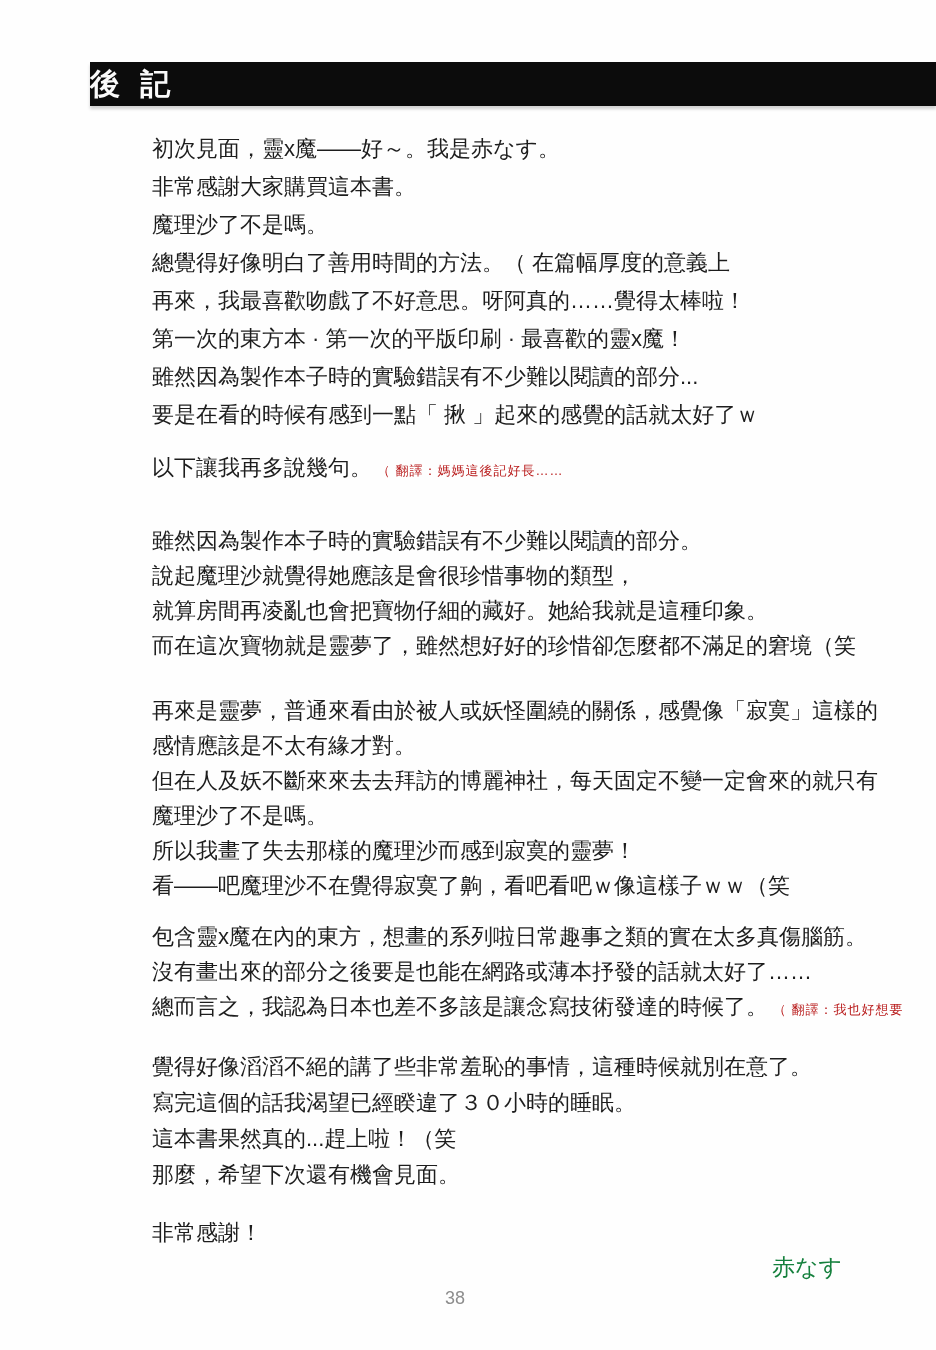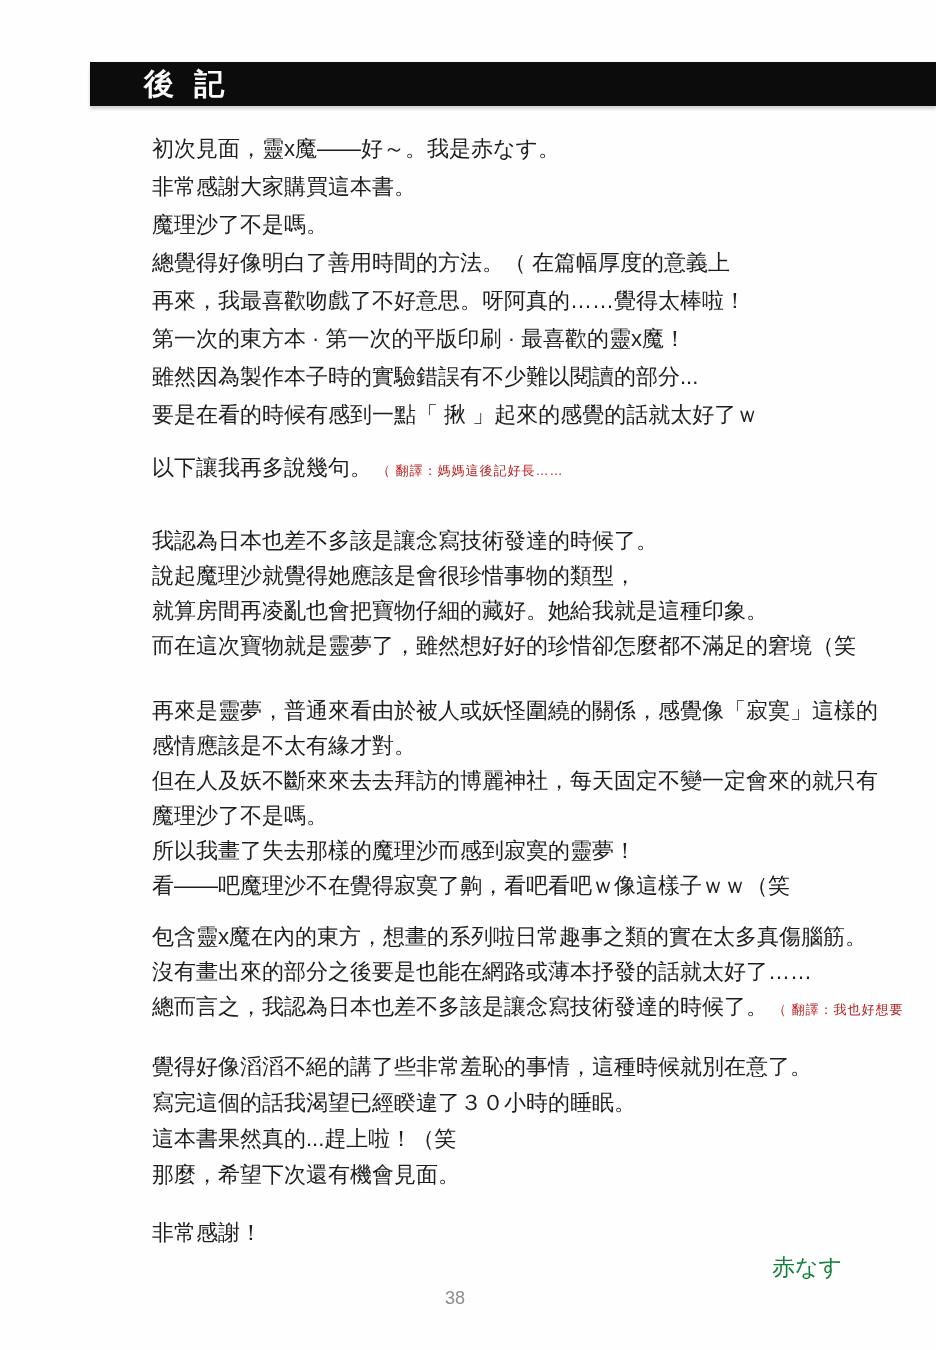--- a/index.html
+++ b/index.html
@@ -17,21 +17,20 @@
     position:absolute;left:90px;right:0;top:62px;height:44px;
     background:#0c0c0c;
     box-shadow:0 3px 3px rgba(0,0,0,0.18);
     display:flex;align-items:center;
   }
   .header-title{
     color:#fafafa;
     font-size:30px;
     font-weight:bold;
     letter-spacing:6px;
-    padding-left:54px;
     line-height:44px;
     white-space:pre;
   }
   
   .content{
     position:absolute;left:152px;top:130px;width:776px;
     font-size:22px;
     color:#1d1d1d;
   }
   .para{margin:0;}
@@ -88,21 +87,21 @@
       <div class="line">要是在看的時候有感到一點「 揪 」起來的感覺的話就太好了ｗ</div>
     </div>
 
     <div class="para lh38 mb33">
       <div class="line">
         <span>以下讓我再多說幾句。</span><span class="note">（ 翻譯：媽媽這後記好長……</span>
       </div>
     </div>
 
     <div class="para lh35 mb30">
-      <div class="line">我認為日本也差不多該是讓念寫技術發達的時候了。</div>
+      <div class="line">雖然因為製作本子時的實驗錯誤有不少難以閱讀的部分。</div>
       <div class="line">說起魔理沙就覺得她應該是會很珍惜事物的類型，</div>
       <div class="line">就算房間再凌亂也會把寶物仔細的藏好。她給我就是這種印象。</div>
       <div class="line">而在這次寶物就是靈夢了，雖然想好好的珍惜卻怎麼都不滿足的窘境（笑</div>
     </div>
 
     <div class="para lh35 mb16">
       <div class="line">再來是靈夢，普通來看由於被人或妖怪圍繞的關係，感覺像「寂寞」這樣的</div>
       <div class="line">感情應該是不太有緣才對。</div>
       <div class="line">但在人及妖不斷來來去去拜訪的博麗神社，每天固定不變一定會來的就只有</div>
       <div class="line">魔理沙了不是嗎。</div>

